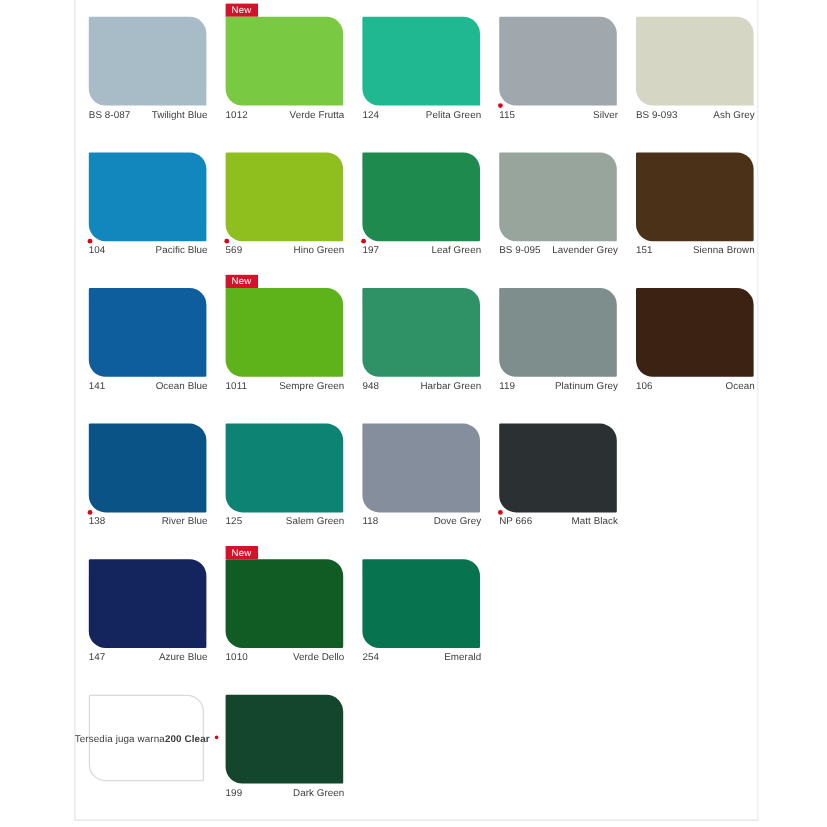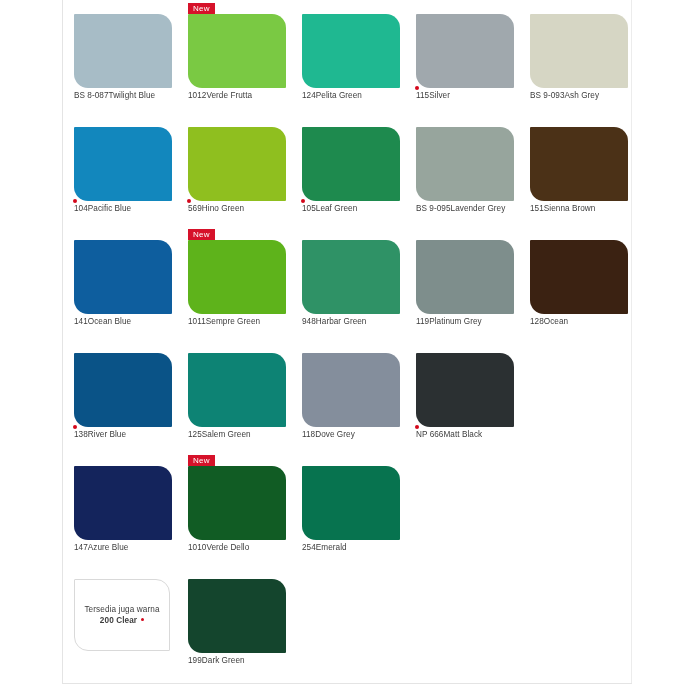--- a/index.html
+++ b/index.html
@@ -96,21 +96,21 @@
     height: 72px;
     border: 1px solid #d9d9d9;
     background: #ffffff;
     border-top-right-radius: 14px;
     border-bottom-left-radius: 14px;
     border-top-left-radius: 1px;
     border-bottom-right-radius: 1px;
     display: flex;
     align-items: center;
     justify-content: center;
-    flex-direction: column;
+    flex-direction: row;
     text-align: center;
     box-sizing: border-box;
   }
   .note-line {
     font-size: 8.2px;
     line-height: 11px;
     color: #3d3d3d;
     letter-spacing: 0.1px;
     white-space: nowrap;
   }
@@ -130,20 +130,21 @@
     position: relative;
     top: -1px;
   }
 
   .caption {
     position: absolute;
     left: 12px;
     top: 91px;
     width: 99px;
     display: flex;
+    justify-content: space-between;
     align-items: baseline;
     font-size: 8.2px;
     line-height: 10px;
     color: #3d3d3d;
     letter-spacing: 0.05px;
     white-space: nowrap;
   }
   .code { text-align: left; }
   .cname { text-align: right; }
 
@@ -249,21 +250,21 @@
             <span class="code">569</span>
             <span class="cname">Hino Green</span>
           </div>
         </div>
         <div class="cell">
           <div class="swatch-wrap">
             <div class="swatch" style="background: rgb(30, 138, 78);"></div>
           </div>
           <div class="dot" style="background: rgb(212, 8, 28);"></div>
           <div class="caption">
-            <span class="code">105</span>
+            <span class="code">197</span>
             <span class="cname">Leaf Green</span>
           </div>
         </div>
         <div class="cell">
           <div class="swatch-wrap">
             <div class="swatch" style="background: rgb(151, 165, 157);"></div>
           </div>
           <div class="caption">
             <span class="code">BS 9-095</span>
             <span class="cname">Lavender Grey</span>
@@ -315,21 +316,21 @@
           <div class="caption">
             <span class="code">119</span>
             <span class="cname">Platinum Grey</span>
           </div>
         </div>
         <div class="cell">
           <div class="swatch-wrap">
             <div class="swatch" style="background: rgb(59, 34, 18);"></div>
           </div>
           <div class="caption">
-            <span class="code">128</span>
+            <span class="code">106</span>
             <span class="cname">Ocean</span>
           </div>
         </div>
       </div>
       <div class="row">
         <div class="cell">
           <div class="swatch-wrap">
             <div class="swatch" style="background: rgb(10, 83, 135);"></div>
           </div>
           <div class="dot" style="background: rgb(212, 8, 28);"></div>

